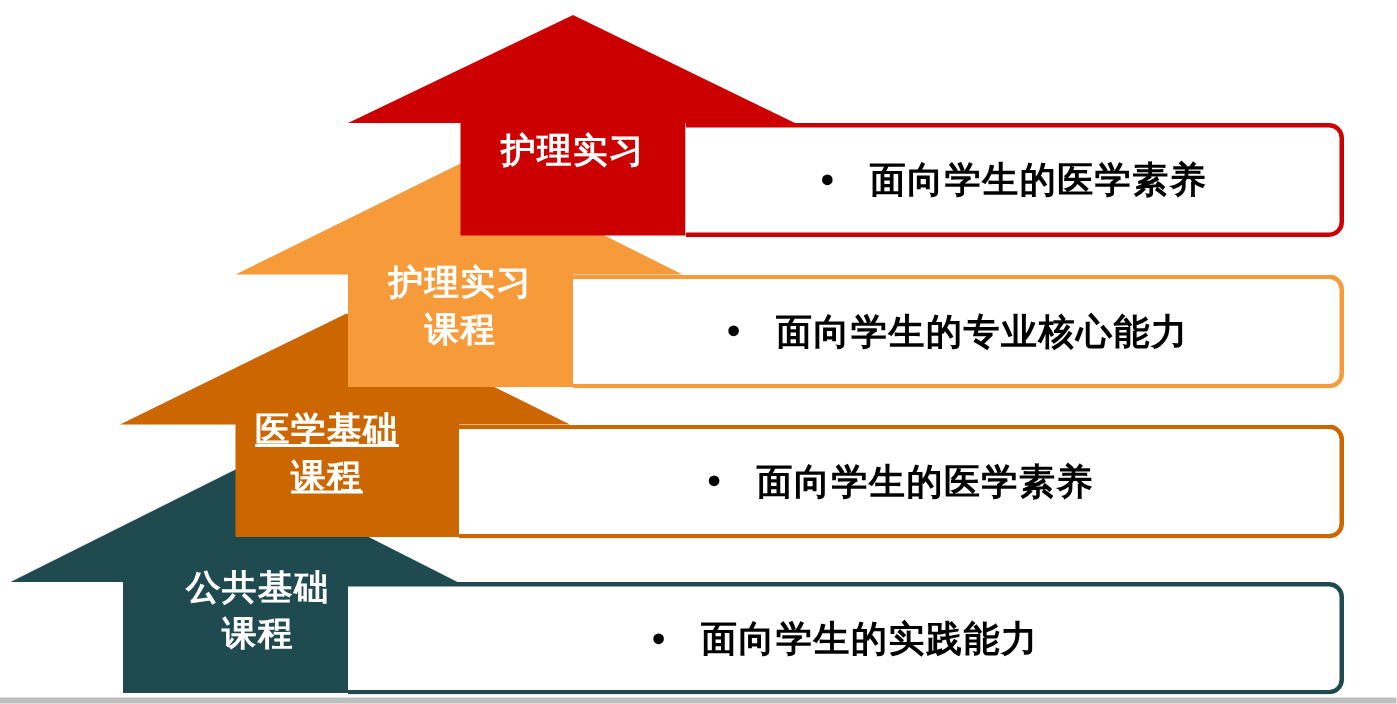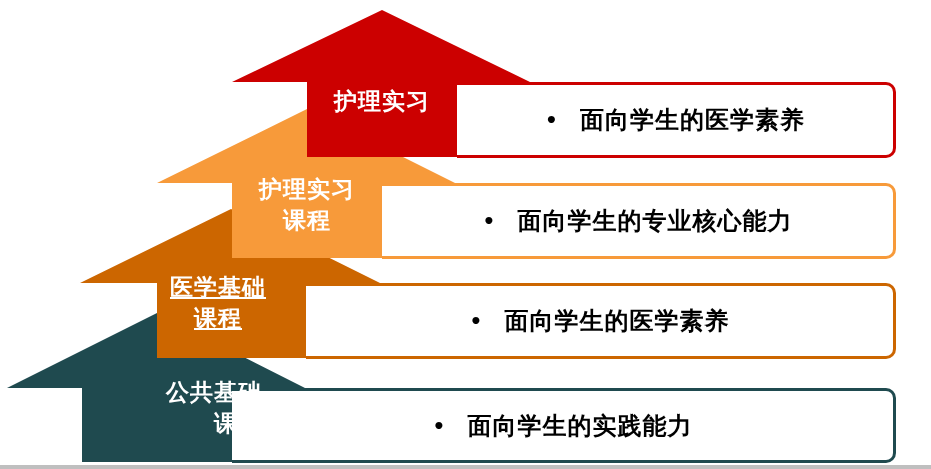--- a/index.html
+++ b/index.html
@@ -55,19 +55,19 @@
   </div>
   <div class="label" style="left:157px; top:272px; width:122px;text-decoration:underline;">
     <div>医学基础</div>
     <div>课程</div>
   </div>
 
   <div class="box" style="left:232px; top:388px; width:664px; height:75px; border-color:#1f4a4f;">
     <span class="bullet">•</span>
     <span class="text">面向学生的实践能力</span>
   </div>
-  <div class="label" style="left:82px; top:377px; width:180px;text-align:right;">
+  <div class="label" style="left:82px; top:377px; width:180px;">
     <div>公共基础</div>
     <div>课程</div>
   </div>
 
   <div class="baseline"></div>
 </div>
 
 </body></html>

